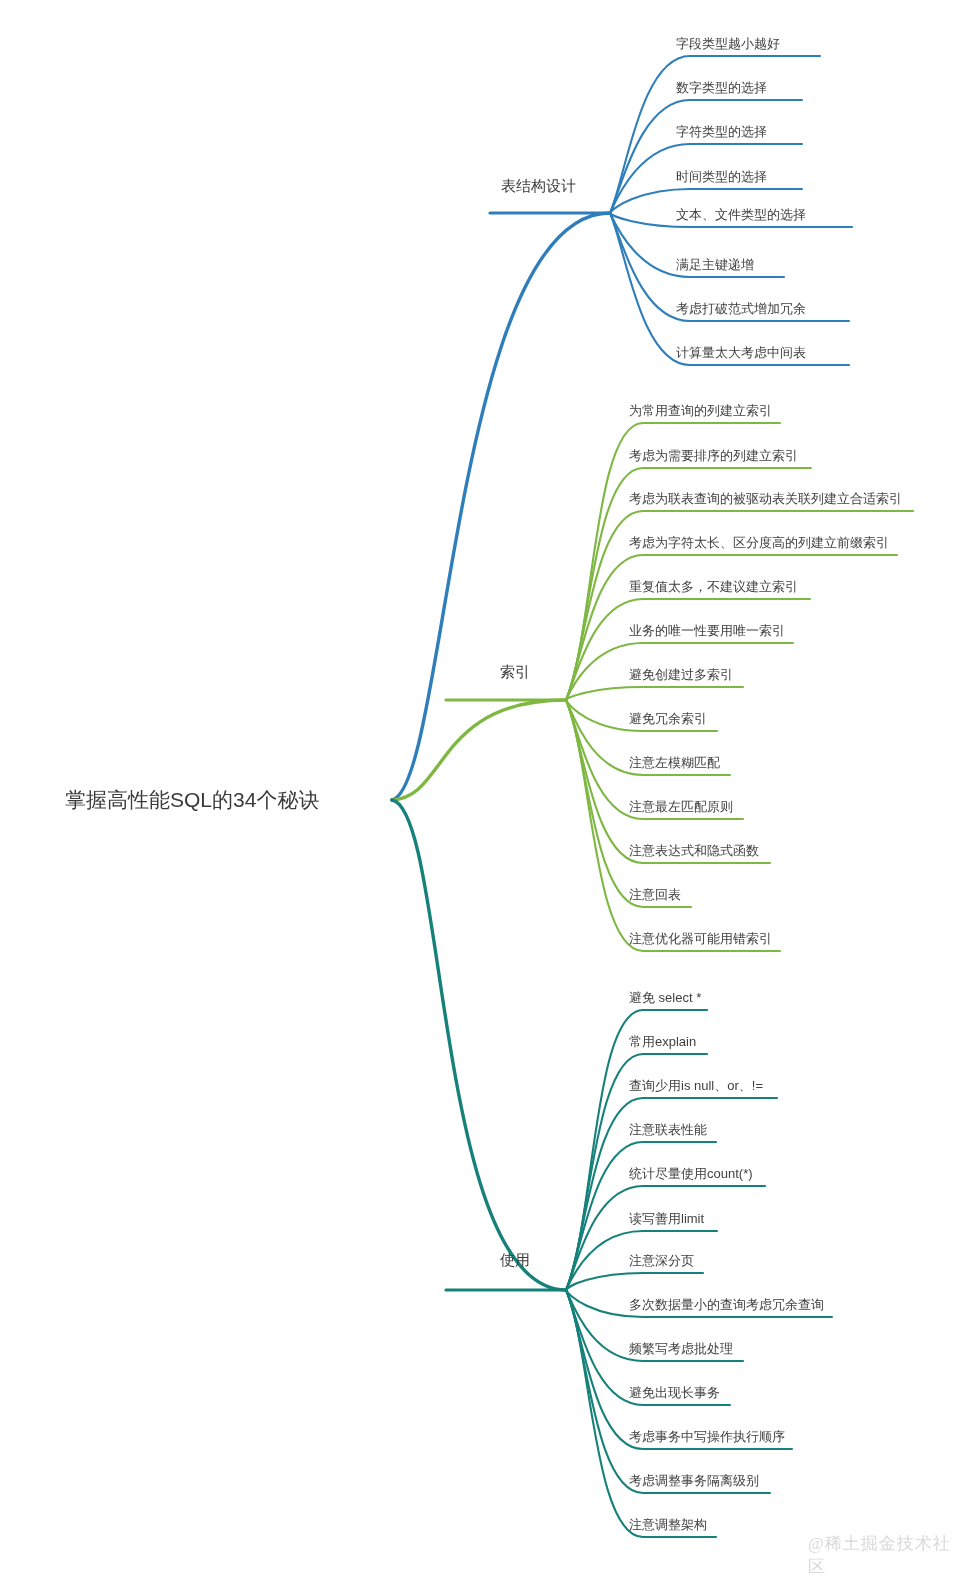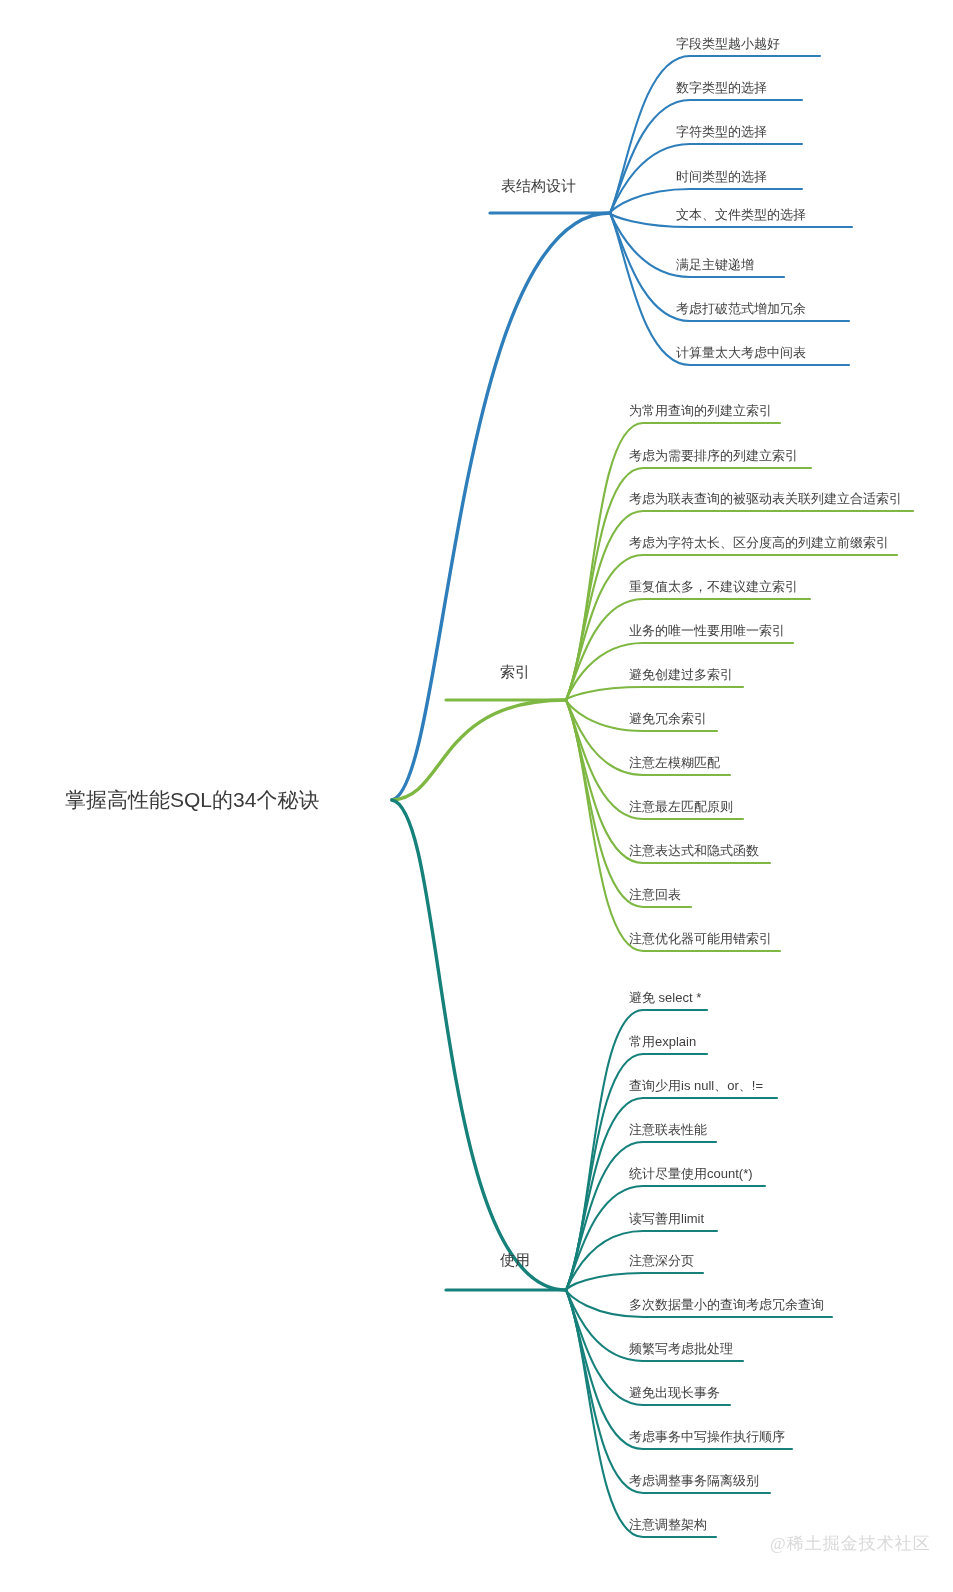--- a/index.html
+++ b/index.html
@@ -128,13 +128,13 @@
       <text x="629" y="1265" class="leaf-label">注意深分页</text>
       <text x="629" y="1309" class="leaf-label">多次数据量小的查询考虑冗余查询</text>
       <text x="629" y="1353" class="leaf-label">频繁写考虑批处理</text>
       <text x="629" y="1397" class="leaf-label">避免出现长事务</text>
       <text x="629" y="1441" class="leaf-label">考虑事务中写操作执行顺序</text>
       <text x="629" y="1485" class="leaf-label">考虑调整事务隔离级别</text>
       <text x="629" y="1529" class="leaf-label">注意调整架构</text>
     </g>
 </svg>
 
-<div style="position:absolute;left:770px;top:1532px;font-size:17px;color:#d9d9d9;font-family:'Liberation Serif','DejaVu Serif',serif;letter-spacing:1px;">@稀土掘金技术社区</div>
+<div style="position:absolute;left:808px;top:1532px;font-size:17px;color:#d9d9d9;font-family:'Liberation Serif','DejaVu Serif',serif;letter-spacing:1px;">@稀土掘金技术社区</div>
 
 </body></html>

